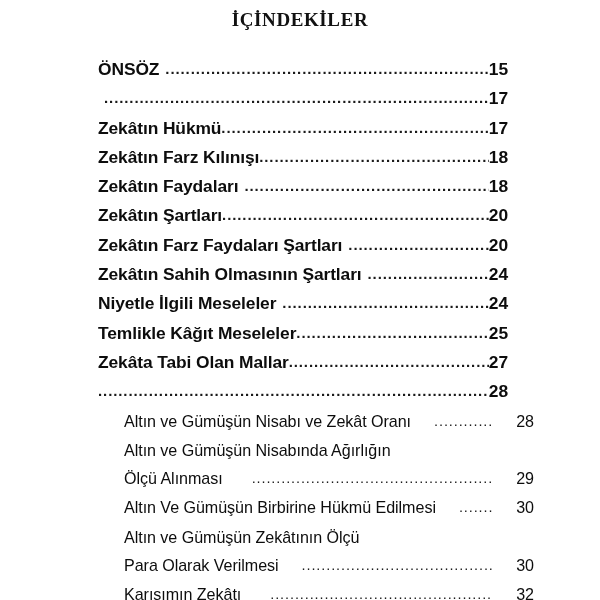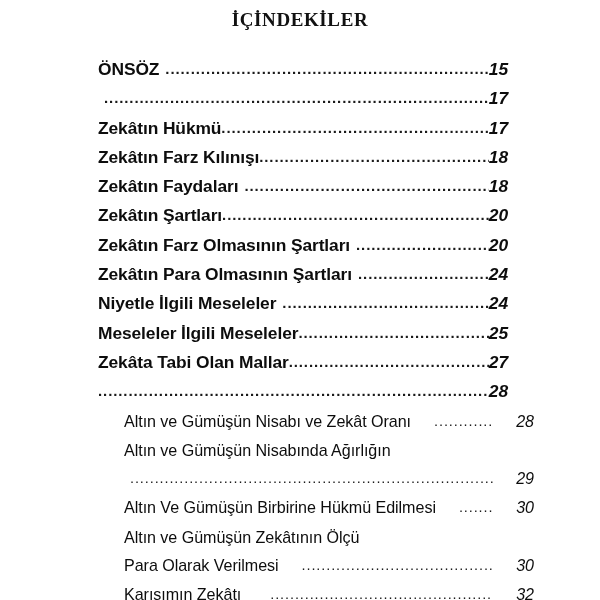--- a/index.html
+++ b/index.html
@@ -62,21 +62,20 @@
     white-space: nowrap;
     position: relative;
     top: -1px;
     letter-spacing: 0.9px;
     color: #1a1a1a;
   }
 
   .toc-entry .page-no {
     flex: 0 0 auto;
     text-align: left;
-    font-style: italic;
   }
 
   
   .level-1 {
     font-size: 17.4px;
     font-weight: bold;
     letter-spacing: -0.1px;
   }
   .level-1 .leader {
     font-size: 15px;
@@ -129,36 +128,36 @@
         <span class="label">Zekâtın Faydaları</span>
         <span class="leader">................................................................................................................................................................</span>
         <span class="page-no">18</span>
       </li>
       <li class="toc-entry level-1">
         <span class="label">Zekâtın Şartları</span>
         <span class="leader">................................................................................................................................................................</span>
         <span class="page-no">20</span>
       </li>
       <li class="toc-entry level-1 gap-before-leader">
-        <span class="label">Zekâtın Farz Olmasının Şartları</span>
+        <span class="label">Zekâtın Farz Faydaları Şartları</span>
         <span class="leader">................................................................................................................................................................</span>
         <span class="page-no">20</span>
       </li>
       <li class="toc-entry level-1 gap-before-leader">
-        <span class="label">Zekâtın Para Olmasının Şartları</span>
+        <span class="label">Zekâtın Sahih Olmasının Şartları</span>
         <span class="leader">................................................................................................................................................................</span>
         <span class="page-no">24</span>
       </li>
       <li class="toc-entry level-1 gap-before-leader">
         <span class="label">Niyetle İlgili Meseleler</span>
         <span class="leader">................................................................................................................................................................</span>
         <span class="page-no">24</span>
       </li>
       <li class="toc-entry level-1">
-        <span class="label">Meseleler İlgili Meseleler</span>
+        <span class="label">Temlikle Kâğıt Meseleler</span>
         <span class="leader">................................................................................................................................................................</span>
         <span class="page-no">25</span>
       </li>
       <li class="toc-entry level-1">
         <span class="label">Zekâta Tabi Olan Mallar</span>
         <span class="leader">................................................................................................................................................................</span>
         <span class="page-no">27</span>
       </li>
       <li class="toc-entry level-1">
         <span class="leader">................................................................................................................................................................</span>
@@ -166,20 +165,21 @@
       </li>
       <li class="toc-entry level-2">
         <span class="label">Altın ve Gümüşün Nisabı ve Zekât Oranı</span>
         <span class="leader">................................................................................................................................................................</span>
         <span class="page-no">28</span>
       </li>
       <li class="toc-entry level-2 no-leader">
         <span class="label">Altın ve Gümüşün Nisabında Ağırlığın</span>
       </li>
       <li class="toc-entry level-2 gap-before-leader">
+        <span class="label">Ölçü Alınması</span>
         <span class="leader">................................................................................................................................................................</span>
         <span class="page-no">29</span>
       </li>
       <li class="toc-entry level-2">
         <span class="label">Altın Ve Gümüşün Birbirine Hükmü Edilmesi</span>
         <span class="leader">................................................................................................................................................................</span>
         <span class="page-no">30</span>
       </li>
       <li class="toc-entry level-2 no-leader">
         <span class="label">Altın ve Gümüşün Zekâtının Ölçü</span>

